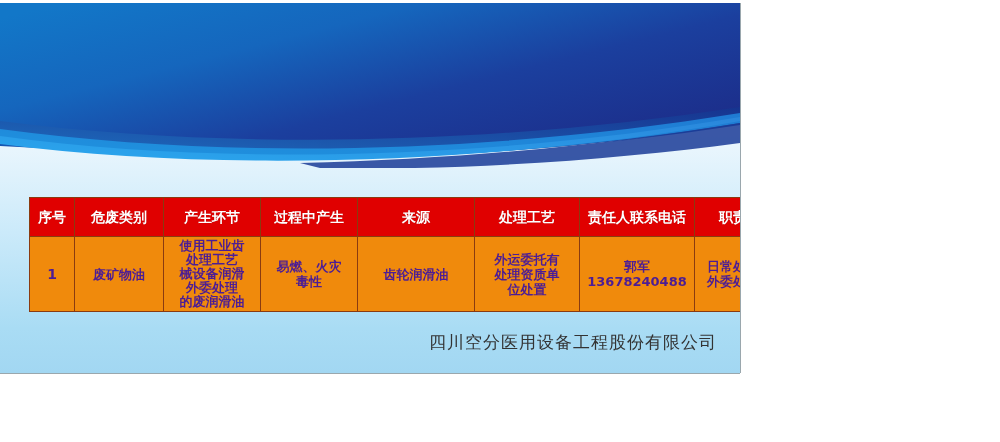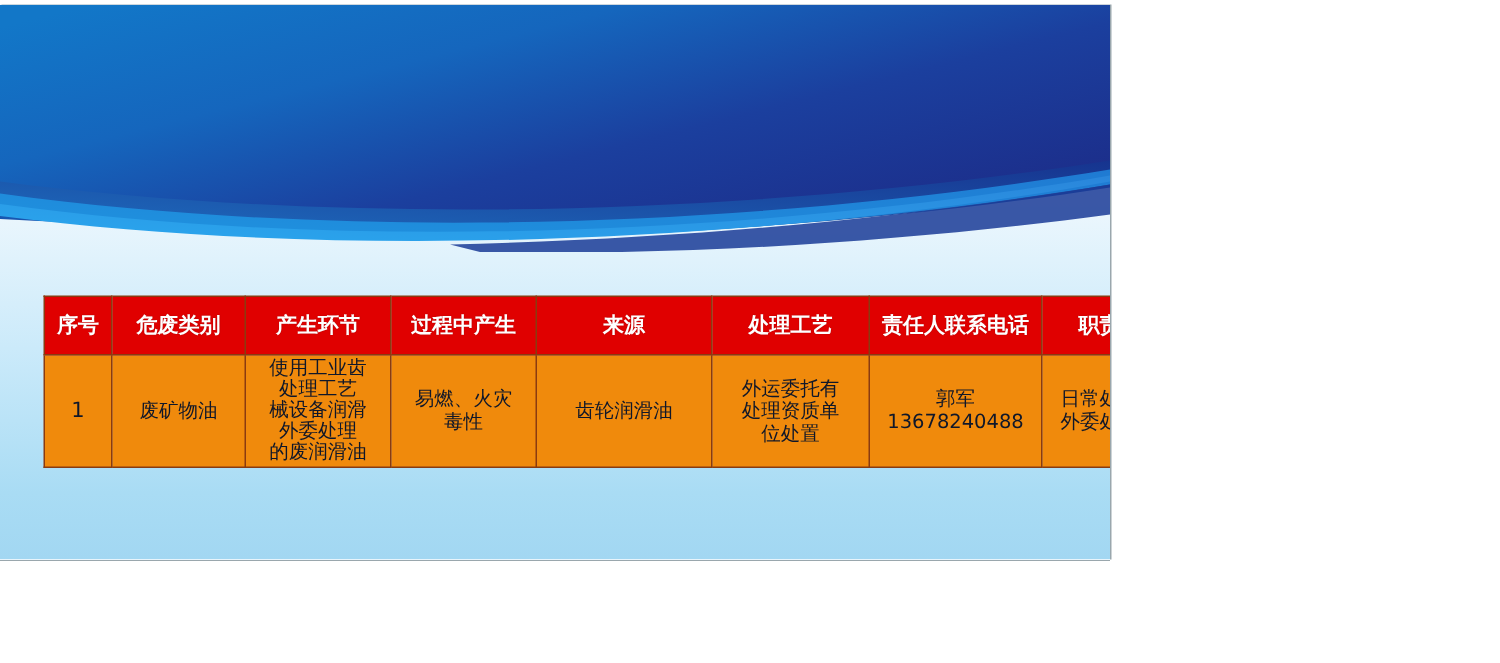--- a/index.html
+++ b/index.html
@@ -90,24 +90,24 @@
     background: #e00000;
     color: #ffffff;
     font-size: 14px;
     line-height: 18px;
     font-weight: bold;
     height: 34px;
     text-shadow: 0 0 1px rgba(0,0,0,0.25);
   }
   #waste-table tbody td {
     background: #f08a0c;
-    color: #0f172a;
+    color: #4c1d95;
     font-size: 13px;
     line-height: 15px;
-    font-weight: normal;
+    font-weight: bold;
     height: 70px;
   }
   #waste-table tbody td.seq { font-size: 14px; }
   #waste-table tbody td.narrow-lines { line-height: 14px; }
   .cell-line { display: block; white-space: nowrap; }
 
   
   .c0 { width: 38px; }
   .c1 { width: 82px; }
   .c2 { width: 90px; }
@@ -225,14 +225,15 @@
         </td>
 
         <td class="c7">
           <span class="cell-line">日常处理</span>
           <span class="cell-line">外委处理</span>
         </td>
       </tr>
     </tbody>
   </table>
 
+  <div id="company">四川空分医用设备工程股份有限公司</div>
 
 </div>
 
 </body></html>

